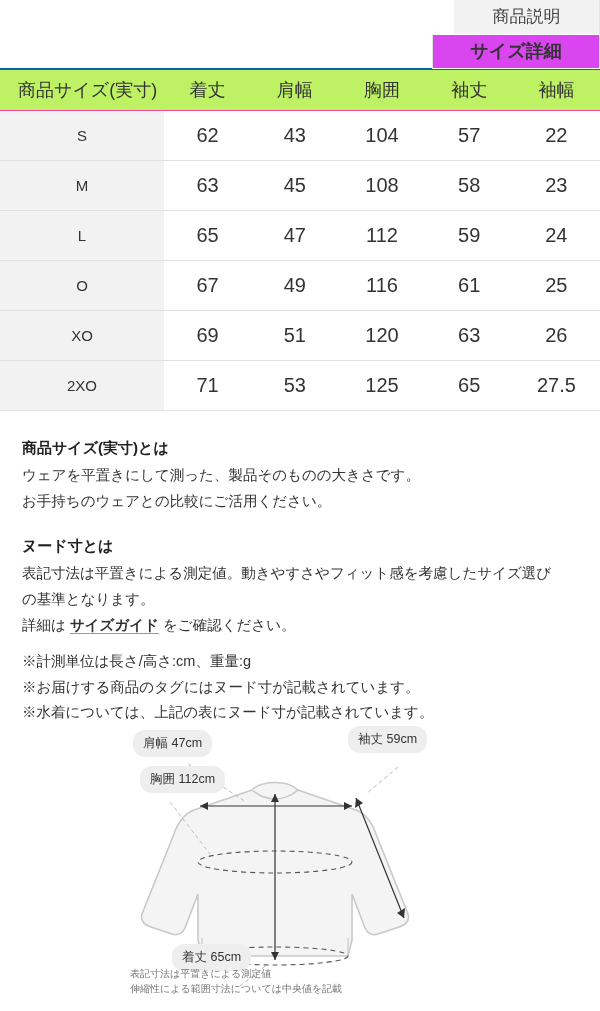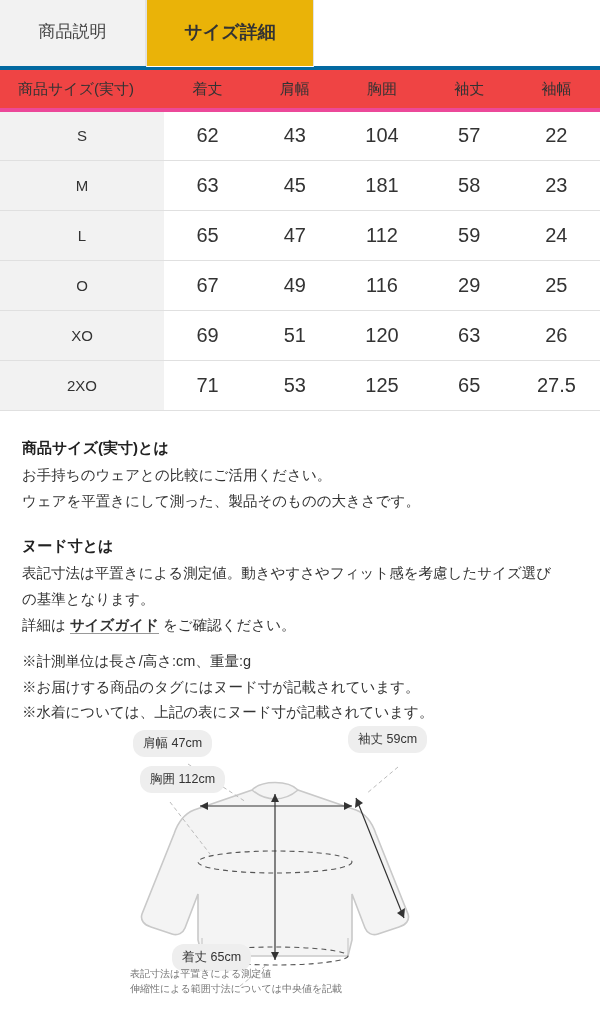--- a/index.html
+++ b/index.html
@@ -14,42 +14,43 @@
     font-family: "Liberation Sans", sans-serif;
     color: #333333;
     overflow: hidden;
   }
 
   
   .tabs {
     display: flex;
     align-items: flex-end;
     height: 70px;
-    border-bottom: 4px solid #0369a1;
+    border-bottom: 2px solid #0369a1;
     padding-left: 0;
+    flex-direction: column;
   }
   .tab {
     height: 70px;
     display: flex;
     align-items: center;
     justify-content: center;
     font-size: 17px;
     color: #333;
     cursor: pointer;
     user-select: none;
   }
   .tab.inactive {
     width: 146px;
     background: #f2f2f2;
     border-right: 1px solid #e2e2e2;
     color: #444;
   }
   .tab.active {
     width: 168px;
-    background: #eab308;
+    background: #d946ef;
     font-weight: bold;
     font-size: 18px;
     border-left: 1px solid #e2e2e2;
     border-right: 1px solid #e2e2e2;
     position: relative;
     top: 1px;
     border-bottom: 1px solid #ffffff;
   }
   .tab-rest {
     flex: 1;
@@ -66,24 +67,24 @@
   .size-table th, .size-table td {
     border-bottom: 1px solid #e0e0e0;
     text-align: center;
     font-size: 20px;
     font-weight: normal;
     color: #333;
     height: 50px;
     vertical-align: middle;
   }
   .size-table thead th {
-    background: #ef4444;
+    background: #bef264;
     height: 40px;
-    font-size: 15px;
-    border-bottom: 4px solid #ec4899;
+    font-size: 18px;
+    border-bottom: 1px solid #ec4899;
   }
   .size-table thead th.first-col {
     text-align: left;
     padding-left: 18px;
   }
   .size-table tbody td.first-col {
     background: #f2f2f2;
     font-size: 15px;
   }
   .col-first { width: 158px; }
@@ -185,38 +186,38 @@
       <td>62</td>
       <td>43</td>
       <td>104</td>
       <td>57</td>
       <td>22</td>
     </tr>
     <tr>
       <td class="first-col">M</td>
       <td>63</td>
       <td>45</td>
-      <td>181</td>
+      <td>108</td>
       <td>58</td>
       <td>23</td>
     </tr>
     <tr>
       <td class="first-col">L</td>
       <td>65</td>
       <td>47</td>
       <td>112</td>
       <td>59</td>
       <td>24</td>
     </tr>
     <tr>
       <td class="first-col">O</td>
       <td>67</td>
       <td>49</td>
       <td>116</td>
-      <td>29</td>
+      <td>61</td>
       <td>25</td>
     </tr>
     <tr>
       <td class="first-col">XO</td>
       <td>69</td>
       <td>51</td>
       <td>120</td>
       <td>63</td>
       <td>26</td>
     </tr>
@@ -226,22 +227,22 @@
       <td>53</td>
       <td>125</td>
       <td>65</td>
       <td>27.5</td>
     </tr>
   </tbody>
 </table>
 
 <div class="notes">
   <h3>商品サイズ(実寸)とは</h3>
+  <p>ウェアを平置きにして測った、製品そのものの大きさです。</p>
   <p>お手持ちのウェアとの比較にご活用ください。</p>
-  <p>ウェアを平置きにして測った、製品そのものの大きさです。</p>
   <div class="gap"></div>
   <h3>ヌード寸とは</h3>
   <p>表記寸法は平置きによる測定値。動きやすさやフィット感を考慮したサイズ選び</p>
   <p>の基準となります。</p>
   <p>
     <span>詳細は</span>
     <a class="link-guide">サイズガイド</a>
     <span>をご確認ください。</span>
   </p>
   <div class="fine-notes">

